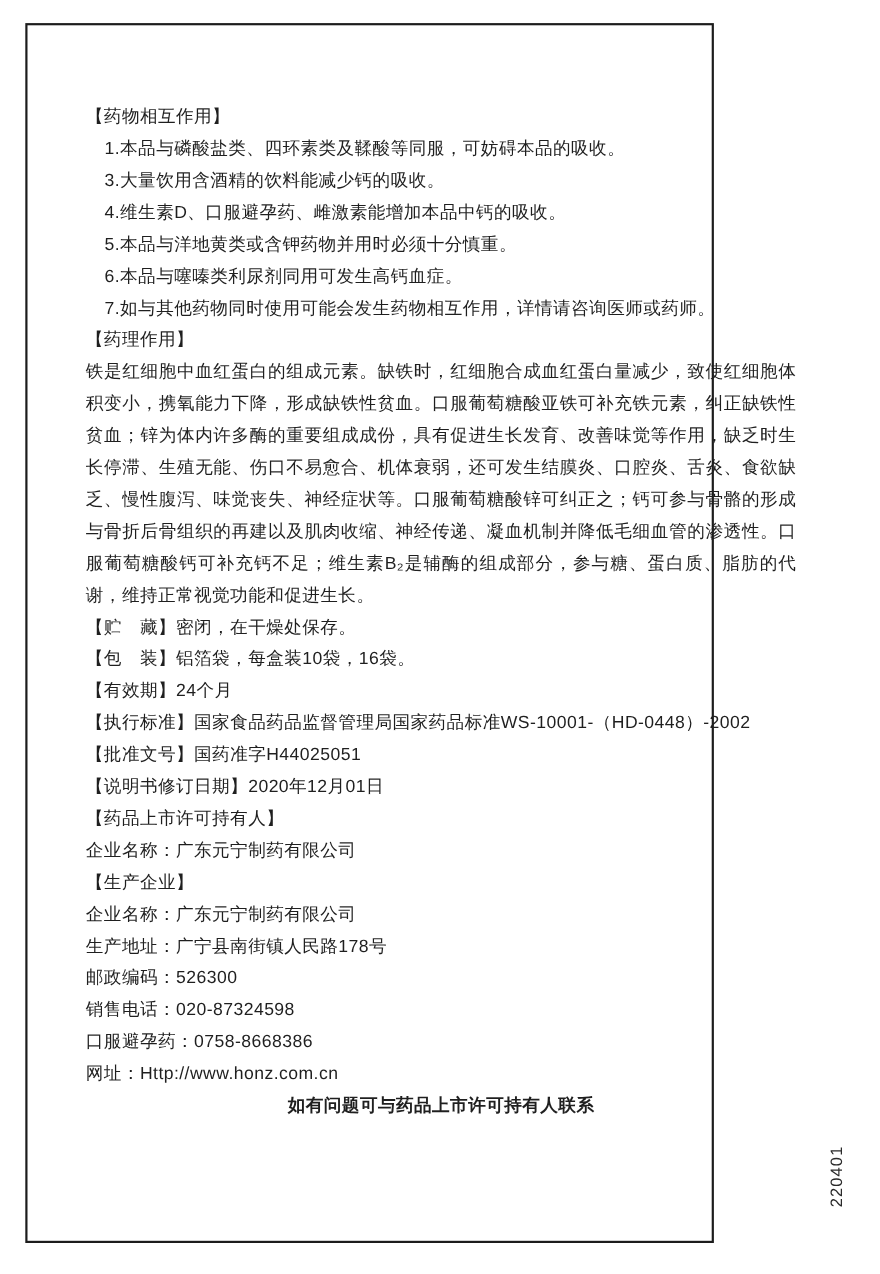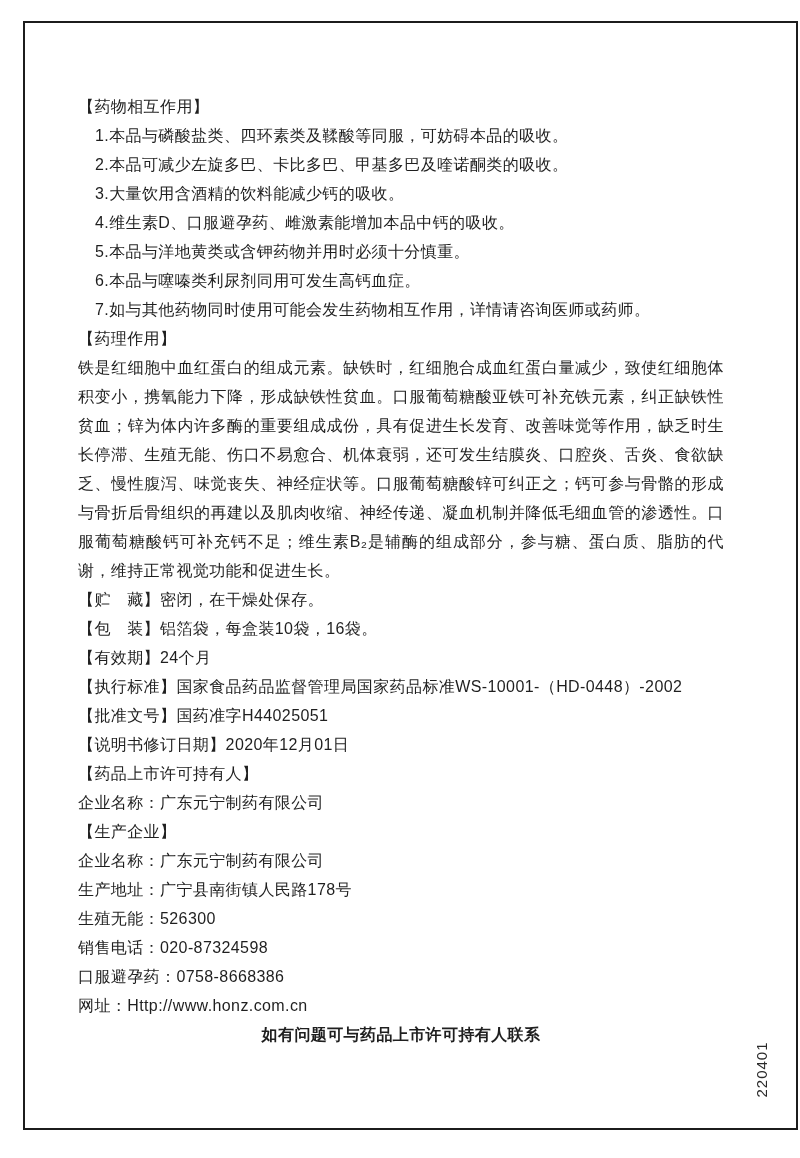--- a/index.html
+++ b/index.html
@@ -11,21 +11,21 @@
     position: relative;
     width: 800px;
     height: 1158px;
     font-family: "Liberation Sans", "DejaVu Sans", sans-serif;
     color: #1f1f1f;
   }
   .frame {
     position: absolute;
     left: 23px;
     top: 21px;
-    width: 775px;
+    width: 626px;
     height: 1109px;
     border: 2px solid #1c1c1c;
     box-sizing: border-box;
     background: #ffffff;
   }
   .content {
     position: absolute;
     left: 53px;
     top: 69px;
     width: 646px;
@@ -54,21 +54,20 @@
 </style>
 </head>
 <body>
 
 <div class="frame">
   <div class="content">
 
     <div class="section">
       <div class="line">【药物相互作用】</div>
       <div class="line list-item">1.本品与磷酸盐类、四环素类及鞣酸等同服，可妨碍本品的吸收。</div>
-      <div class="line list-item">2.本品可减少左旋多巴、卡比多巴、甲基多巴及喹诺酮类的吸收。</div>
       <div class="line list-item">3.大量饮用含酒精的饮料能减少钙的吸收。</div>
       <div class="line list-item">4.维生素D、口服避孕药、雌激素能增加本品中钙的吸收。</div>
       <div class="line list-item">5.本品与洋地黄类或含钾药物并用时必须十分慎重。</div>
       <div class="line list-item">6.本品与噻嗪类利尿剂同用可发生高钙血症。</div>
       <div class="line list-item">7.如与其他药物同时使用可能会发生药物相互作用，详情请咨询医师或药师。</div>
     </div>
 
     <div class="section">
       <div class="line">【药理作用】</div>
       <div class="para">铁是红细胞中血红蛋白的组成元素。缺铁时，红细胞合成血红蛋白量减少，致使红细胞体积变小，携氧能力下降，形成缺铁性贫血。口服葡萄糖酸亚铁可补充铁元素，纠正缺铁性贫血；锌为体内许多酶的重要组成成份，具有促进生长发育、改善味觉等作用，缺乏时生长停滞、生殖无能、伤口不易愈合、机体衰弱，还可发生结膜炎、口腔炎、舌炎、食欲缺乏、慢性腹泻、味觉丧失、神经症状等。口服葡萄糖酸锌可纠正之；钙可参与骨骼的形成与骨折后骨组织的再建以及肌肉收缩、神经传递、凝血机制并降低毛细血管的渗透性。口服葡萄糖酸钙可补充钙不足；维生素B₂是辅酶的组成部分，参与糖、蛋白质、脂肪的代谢，维持正常视觉功能和促进生长。</div>
@@ -102,21 +101,21 @@
 
     <div class="section">
       <div class="line">【生产企业】</div>
       <div class="row">
         <span class="label">企业名称：</span><span class="value">广东元宁制药有限公司</span>
       </div>
       <div class="row">
         <span class="label">生产地址：</span><span class="value">广宁县南街镇人民路178号</span>
       </div>
       <div class="row">
-        <span class="label">生殖无能：</span><span class="value">526300</span>
+        <span class="label">邮政编码：</span><span class="value">526300</span>
       </div>
       <div class="row">
         <span class="label">销售电话：</span><span class="value">020-87324598</span>
       </div>
       <div class="row">
         <span class="label">口服避孕药：</span><span class="value">0758-8668386</span>
       </div>
       <div class="row">
         <span class="label">网址：</span><span class="value">Http://www.honz.com.cn</span>
       </div>

